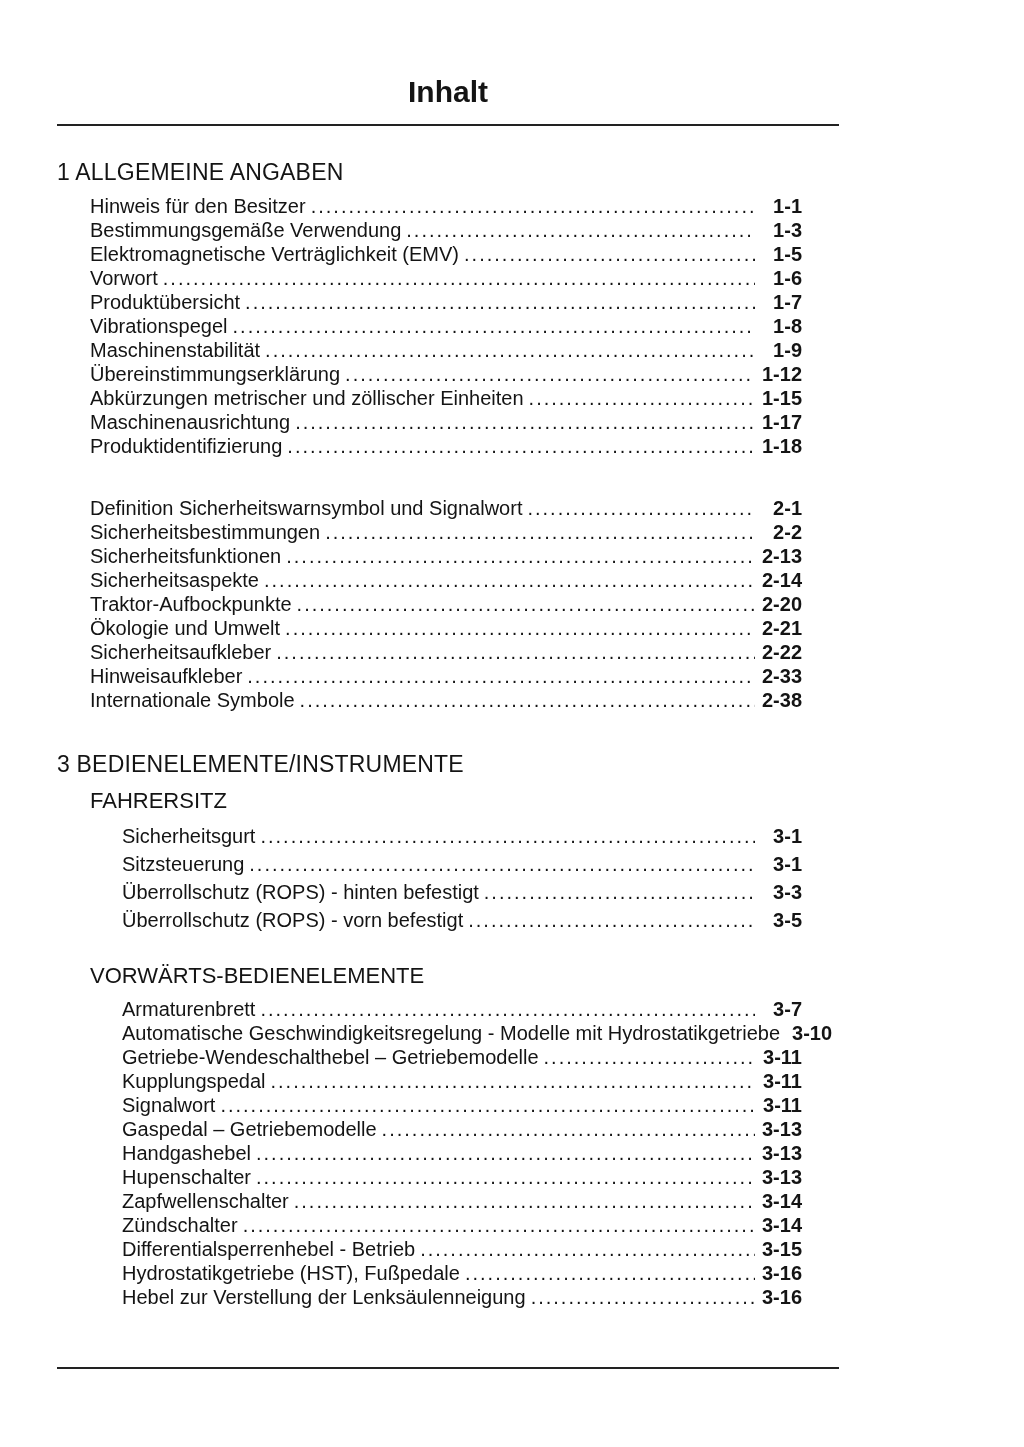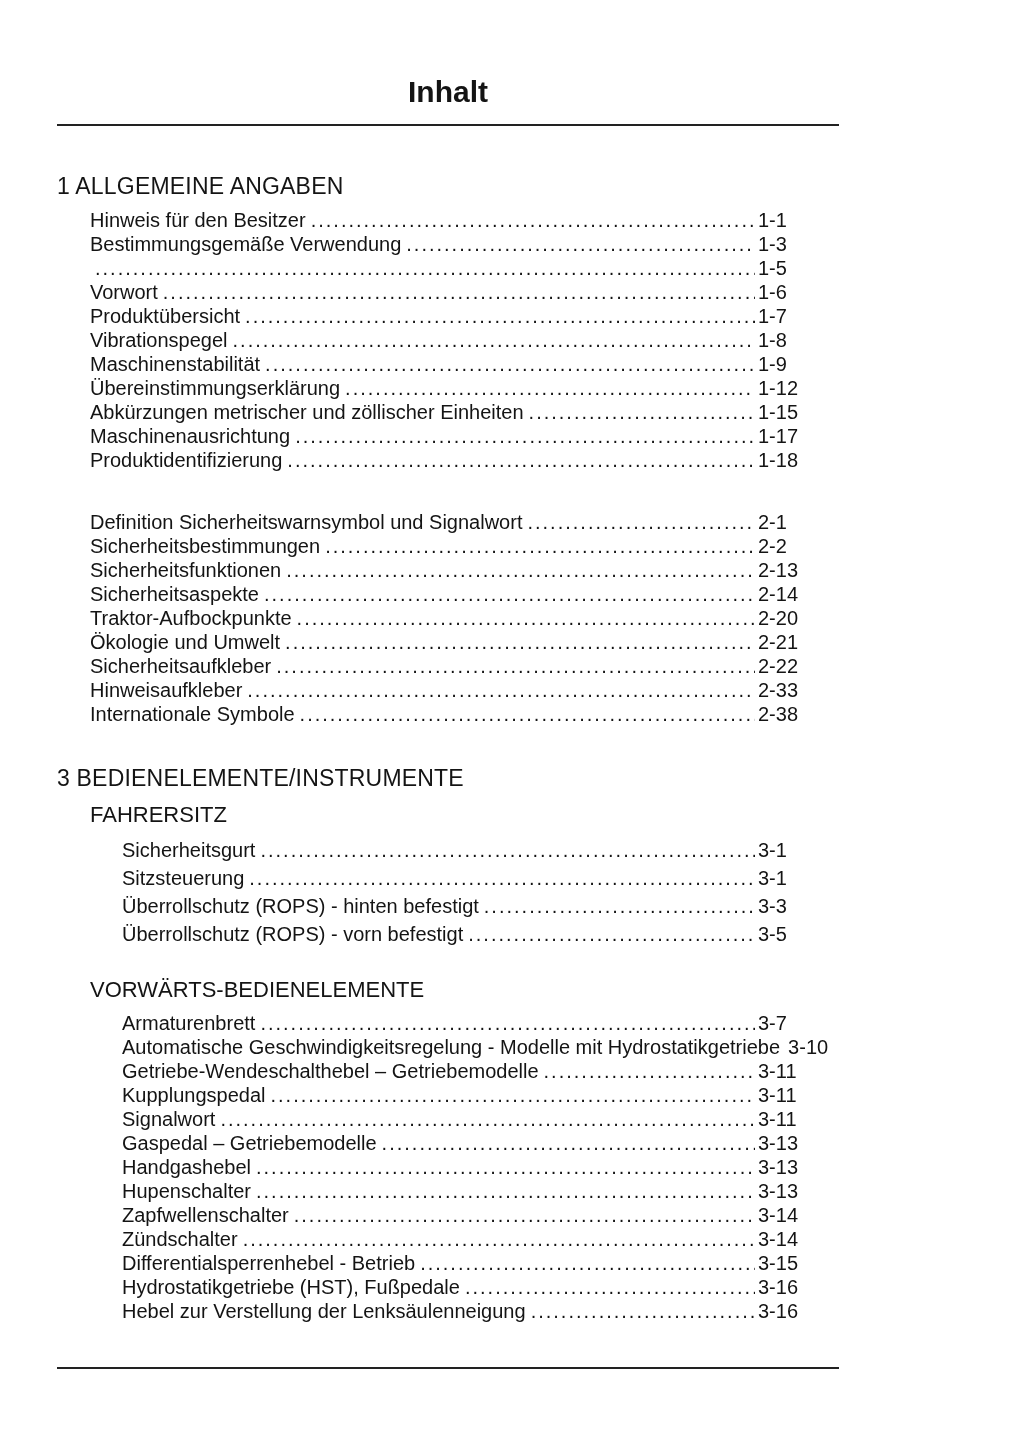--- a/index.html
+++ b/index.html
@@ -27,21 +27,21 @@
     height:2px;
     background:#222;
   }
   .title-rule { margin-top:14px; }
   .bottom-rule {
     position:absolute;
     left:57px; right:57px;
     bottom:78px;
   }
   .toc {
-    margin-top:46px;
+    margin-top:32px;
     padding-right:37px;
   }
   .toc-section + .toc-section { margin-top:38px; }
   .section-heading {
     font-size:23px;
     line-height:29px;
     margin-bottom:7px;
     letter-spacing:0.2px;
   }
   .subsection { margin-top:8px; }
@@ -70,21 +70,23 @@
     flex:1 1 auto;
     overflow:hidden;
     white-space:nowrap;
     letter-spacing:2px;
     margin:0 3px 0 5px;
     color:#141414;
   }
   .toc-page {
     flex:none;
     min-width:44px;
+    text-align:right;
     white-space:nowrap;
+    font-weight:bold;
   }
 </style>
 </head>
 <body>
 
 <div class="page" data-name="document-page">
   <h1 class="doc-title" data-name="page-title">Inhalt</h1>
   <div class="rule title-rule" data-name="title-divider"></div>
 
   <div class="toc" data-name="toc">
@@ -95,20 +97,21 @@
             <span class="toc-title" data-name="toc-entry-title">Hinweis für den Besitzer</span>
             <span class="toc-leader" data-name="toc-leader-dots">............................................................................................................................................................................................................................................................................................................</span>
             <span class="toc-page" data-name="toc-page-number">1-1</span>
           </div>
           <div class="toc-row" data-name="toc-entry">
             <span class="toc-title" data-name="toc-entry-title">Bestimmungsgemäße Verwendung</span>
             <span class="toc-leader" data-name="toc-leader-dots">............................................................................................................................................................................................................................................................................................................</span>
             <span class="toc-page" data-name="toc-page-number">1-3</span>
           </div>
           <div class="toc-row" data-name="toc-entry">
+            <span class="toc-title" data-name="toc-entry-title">Elektromagnetische Verträglichkeit (EMV)</span>
             <span class="toc-leader" data-name="toc-leader-dots">............................................................................................................................................................................................................................................................................................................</span>
             <span class="toc-page" data-name="toc-page-number">1-5</span>
           </div>
           <div class="toc-row" data-name="toc-entry">
             <span class="toc-title" data-name="toc-entry-title">Vorwort</span>
             <span class="toc-leader" data-name="toc-leader-dots">............................................................................................................................................................................................................................................................................................................</span>
             <span class="toc-page" data-name="toc-page-number">1-6</span>
           </div>
           <div class="toc-row" data-name="toc-entry">
             <span class="toc-title" data-name="toc-entry-title">Produktübersicht</span>

